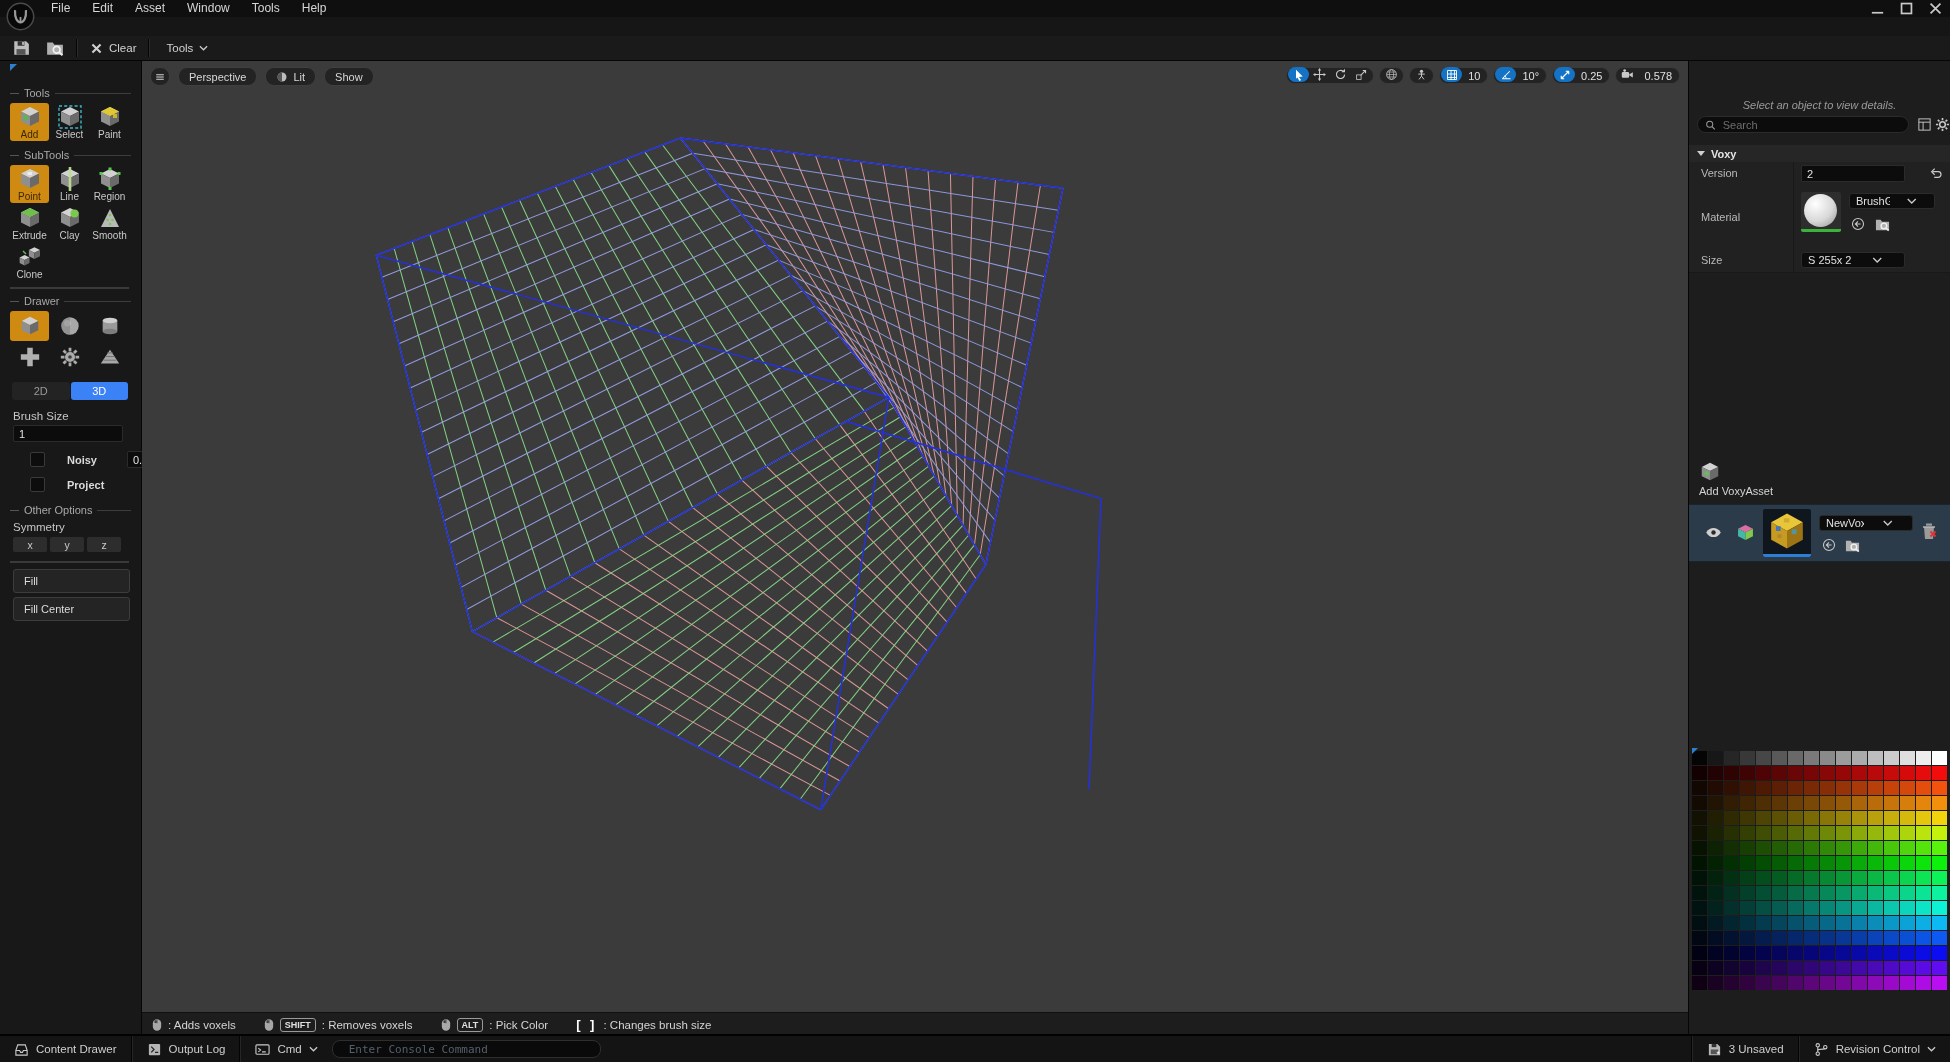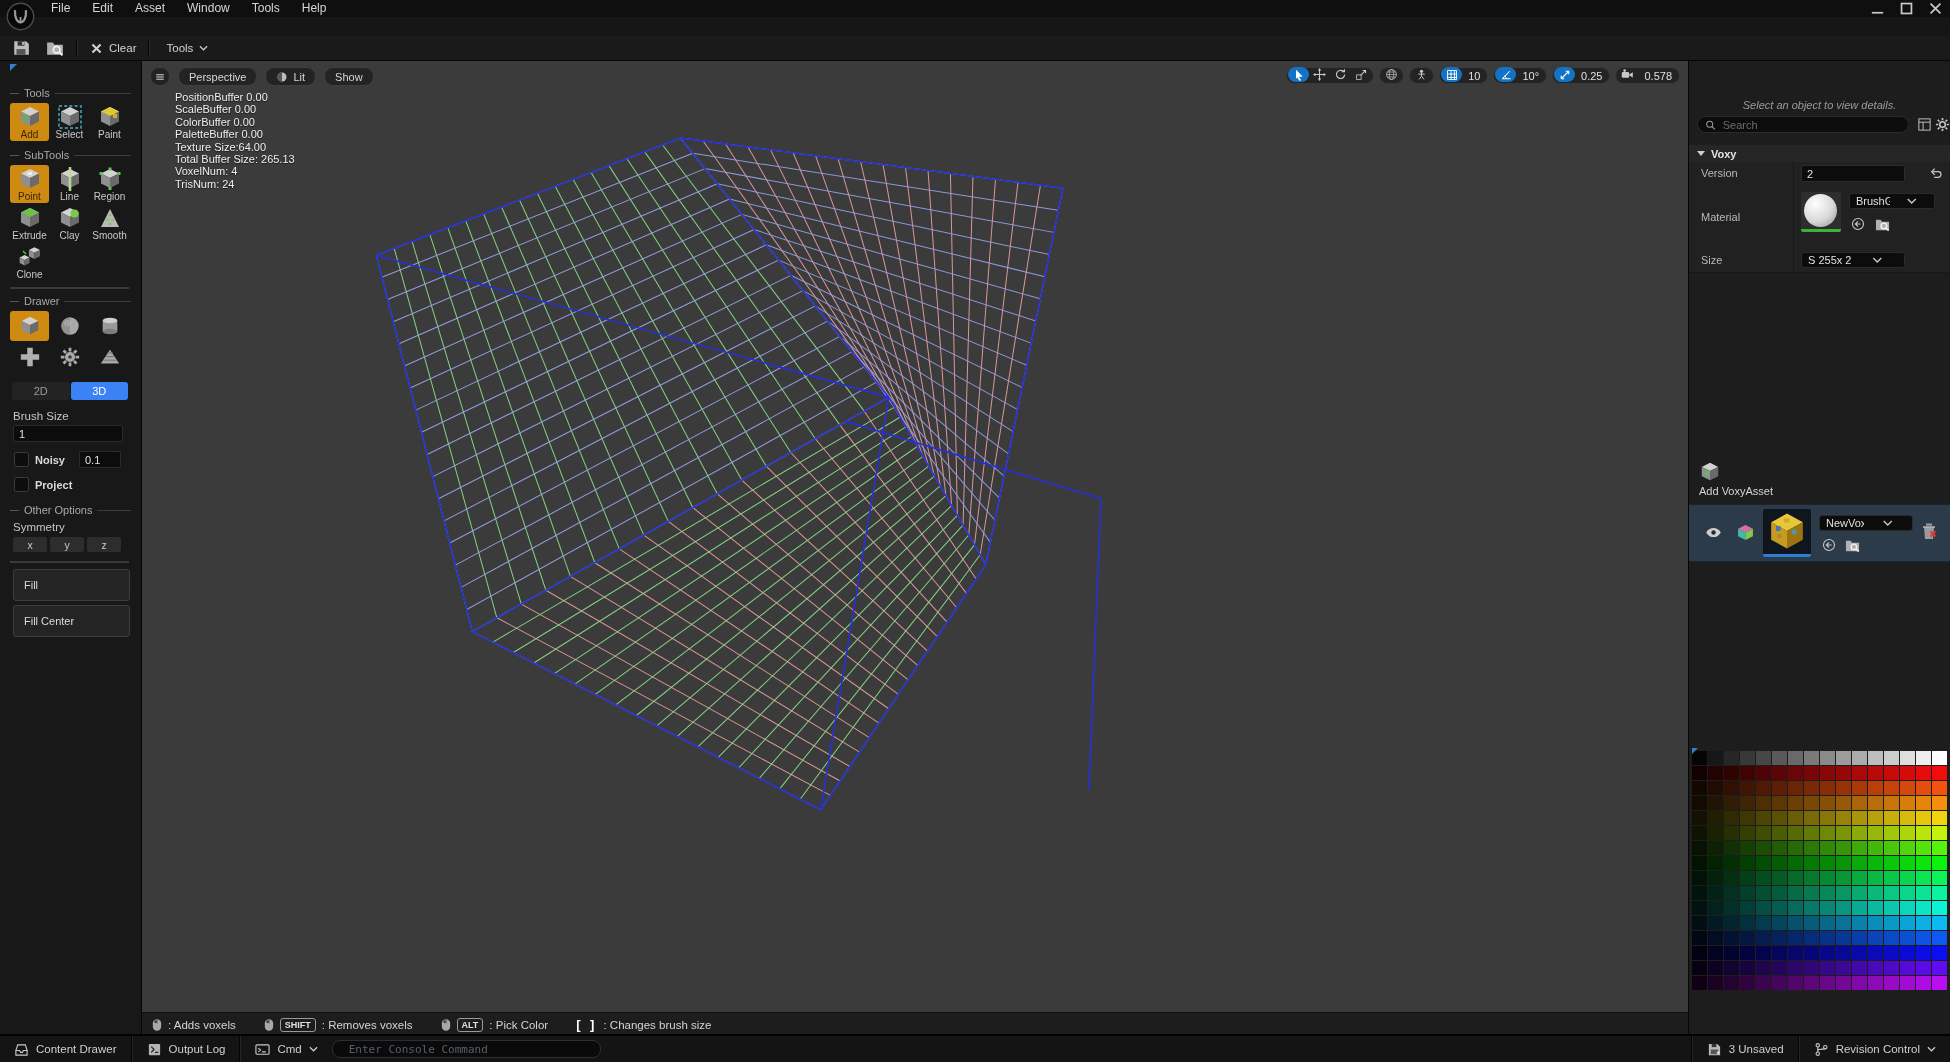--- a/index.html
+++ b/index.html
@@ -34,25 +34,25 @@
   .tile.sel{background:#cf8a12;}
   .tile.sel .tlabel{color:#3a2800;}
   .shapes .tile{padding:4px 0;}
   .shapes .ticon{width:22px;height:22px;}
   .divider{height:2px;background:#3a3a3a;margin:6px 12px 6px 10px;}
   .seg{display:flex;width:116px;height:18px;margin:10px 0 0 12px;gap:1px;}
   .seg div{flex:1;display:flex;align-items:center;justify-content:center;font-size:11px;background:#232323;color:#9a9a9a;border-radius:3px;}
   .seg div.on{background:#3b82f6;color:#fff;}
   .flabel{margin:10px 16px 3px 13px;color:#c6c6c6;font-size:11.5px;}
   .inp{background:#0c0c0c;border:1px solid #2b2b2b;border-radius:2px;color:#e0e0e0;font-size:11px;padding:0 5px;height:15px;box-sizing:content-box;}
-  .row{display:flex;align-items:center;gap:6px;margin:9px 0 0 14px;}
+  .row{display:flex;align-items:center;gap:22px;margin:9px 0 0 30px;}
   .cb{width:13px;height:13px;background:#0d0d0d;border:1px solid #3a3a3a;border-radius:2px;flex:none;}
   .axrow{display:flex;gap:3px;margin:4px 0 0 13px;}
   .axbtn{width:34px;height:15px;background:#2d2d2d;border-radius:2px;color:#c9c9c9;font-size:10.5px;display:flex;align-items:center;justify-content:center;}
-  .fillbtn{width:117px;height:32px;background:#242424;border:1px solid #3d3d3d;border-radius:3px;color:#dcdcdc;font-size:11px;display:flex;align-items:center;padding-left:10px;box-sizing:border-box;margin:4px 0 0 13px;}
+  .fillbtn{width:117px;height:24px;background:#242424;border:1px solid #3d3d3d;border-radius:3px;color:#dcdcdc;font-size:11px;display:flex;align-items:center;padding-left:10px;box-sizing:border-box;margin:4px 0 0 13px;}
   
   .viewport{position:relative;flex:1;background:#3b3b3b;overflow:hidden;display:flex;flex-direction:column;}
   .vpcanvas{position:absolute;left:0;top:0;right:0;bottom:23px;}
   .vp-topleft{position:absolute;left:8px;top:6px;display:flex;gap:8px;align-items:center;z-index:3;}
   .pill{height:17px;background:rgba(34,34,34,.92);border:1px solid #3f3f3f;border-radius:9px;display:flex;align-items:center;padding:0 10px;font-size:11px;color:#d8d8d8;gap:5px;}
   .pill.sq{width:18px;padding:0;justify-content:center;}
   .vp-topright{position:absolute;right:8px;top:6px;display:flex;gap:5px;align-items:center;z-index:3;}
   .grp{display:flex;align-items:flex-end;background:rgba(34,34,34,.92);border:1px solid #3a3a3a;border-radius:9px;padding:1px;height:17px;box-sizing:border-box;}
   .cell{width:21px;height:15px;display:flex;align-items:center;justify-content:center;border-radius:8px;}
   .cell.blue{background:#1473c4;}
@@ -605,30 +605,20 @@
                 <svg viewBox="0 0 16 16">
                   <rect x="1" y="5" width="9" height="7" rx="1.5" fill="#c9c9c9"></rect>
                   <path d="M10 8l4.5-2.8v6.4L10 9z" fill="#c9c9c9"></path>
                   <circle cx="4.5" cy="3.2" r="1.7" fill="#c9c9c9"></circle>
                 </svg>
               </span>
             </span>
           <span class="val">0.578</span>
         </div>
       </div>
-      <div class="stats" id="stats">
-          <div>PositionBuffer 0.00</div>
-          <div>ScaleBuffer 0.00</div>
-          <div>ColorBuffer 0.00</div>
-          <div>PaletteBuffer 0.00</div>
-          <div>Texture Size:64.00</div>
-          <div>Total Buffer Size: 265.13</div>
-          <div>VoxelNum: 4</div>
-          <div>TrisNum: 24</div>
-        </div>
       <div class="hints" id="hints">
           <div class="hint">
             <span class="ic" style="width: 10px; height: 14px;">
               <svg viewBox="0 0 12 16">
                 <rect x="1" y="1" width="10" height="14" rx="5" fill="#a8a8a8"></rect>
                 <line x1="6" y1="1.5" x2="6" y2="6" stroke="#3a3a3a"></line>
                 <rect x="3" y="2.2" width="2.6" height="3.4" rx="1" fill="#3a3a3a"></rect>
               </svg>
             </span>
             <span>: Adds voxels</span>

